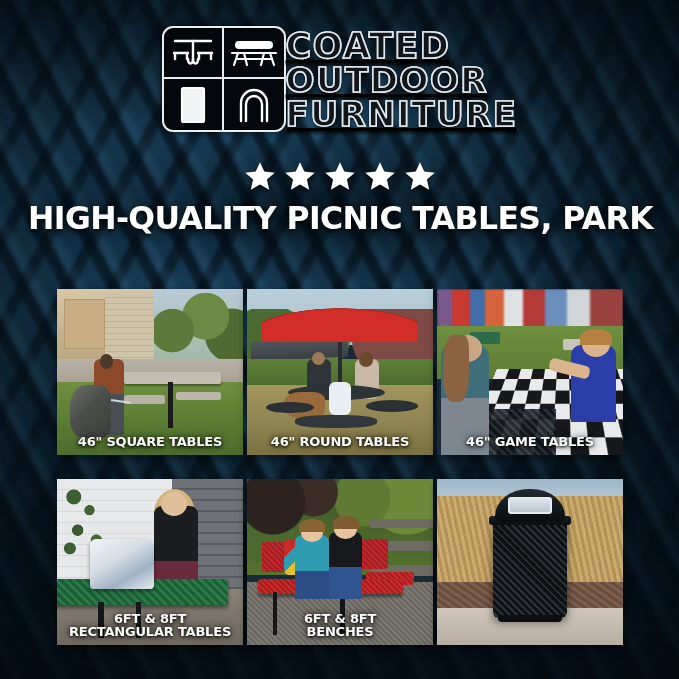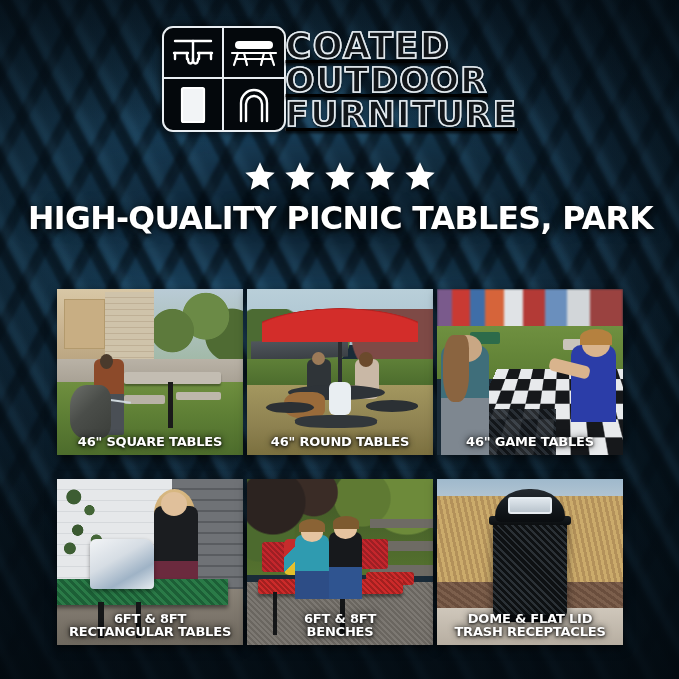--- a/index.html
+++ b/index.html
@@ -573,18 +573,16 @@
         <div class="p6-sky"></div>
         <div class="p6-grass"></div>
         <div class="p6-mulch"></div>
         <div class="p6-walk"></div>
         <div class="p6-can"></div>
         <div class="p6-rim"></div>
         <div class="p6-dome"></div>
         <div class="p6-slot"></div>
         <div class="p6-base"></div>
       </div>
-      <div class="tile-caption">DOME &amp; FLAT LID
-TRASH RECEPTACLES</div>
     </div>
 
   </div>
 </div>
 
 </body></html>

